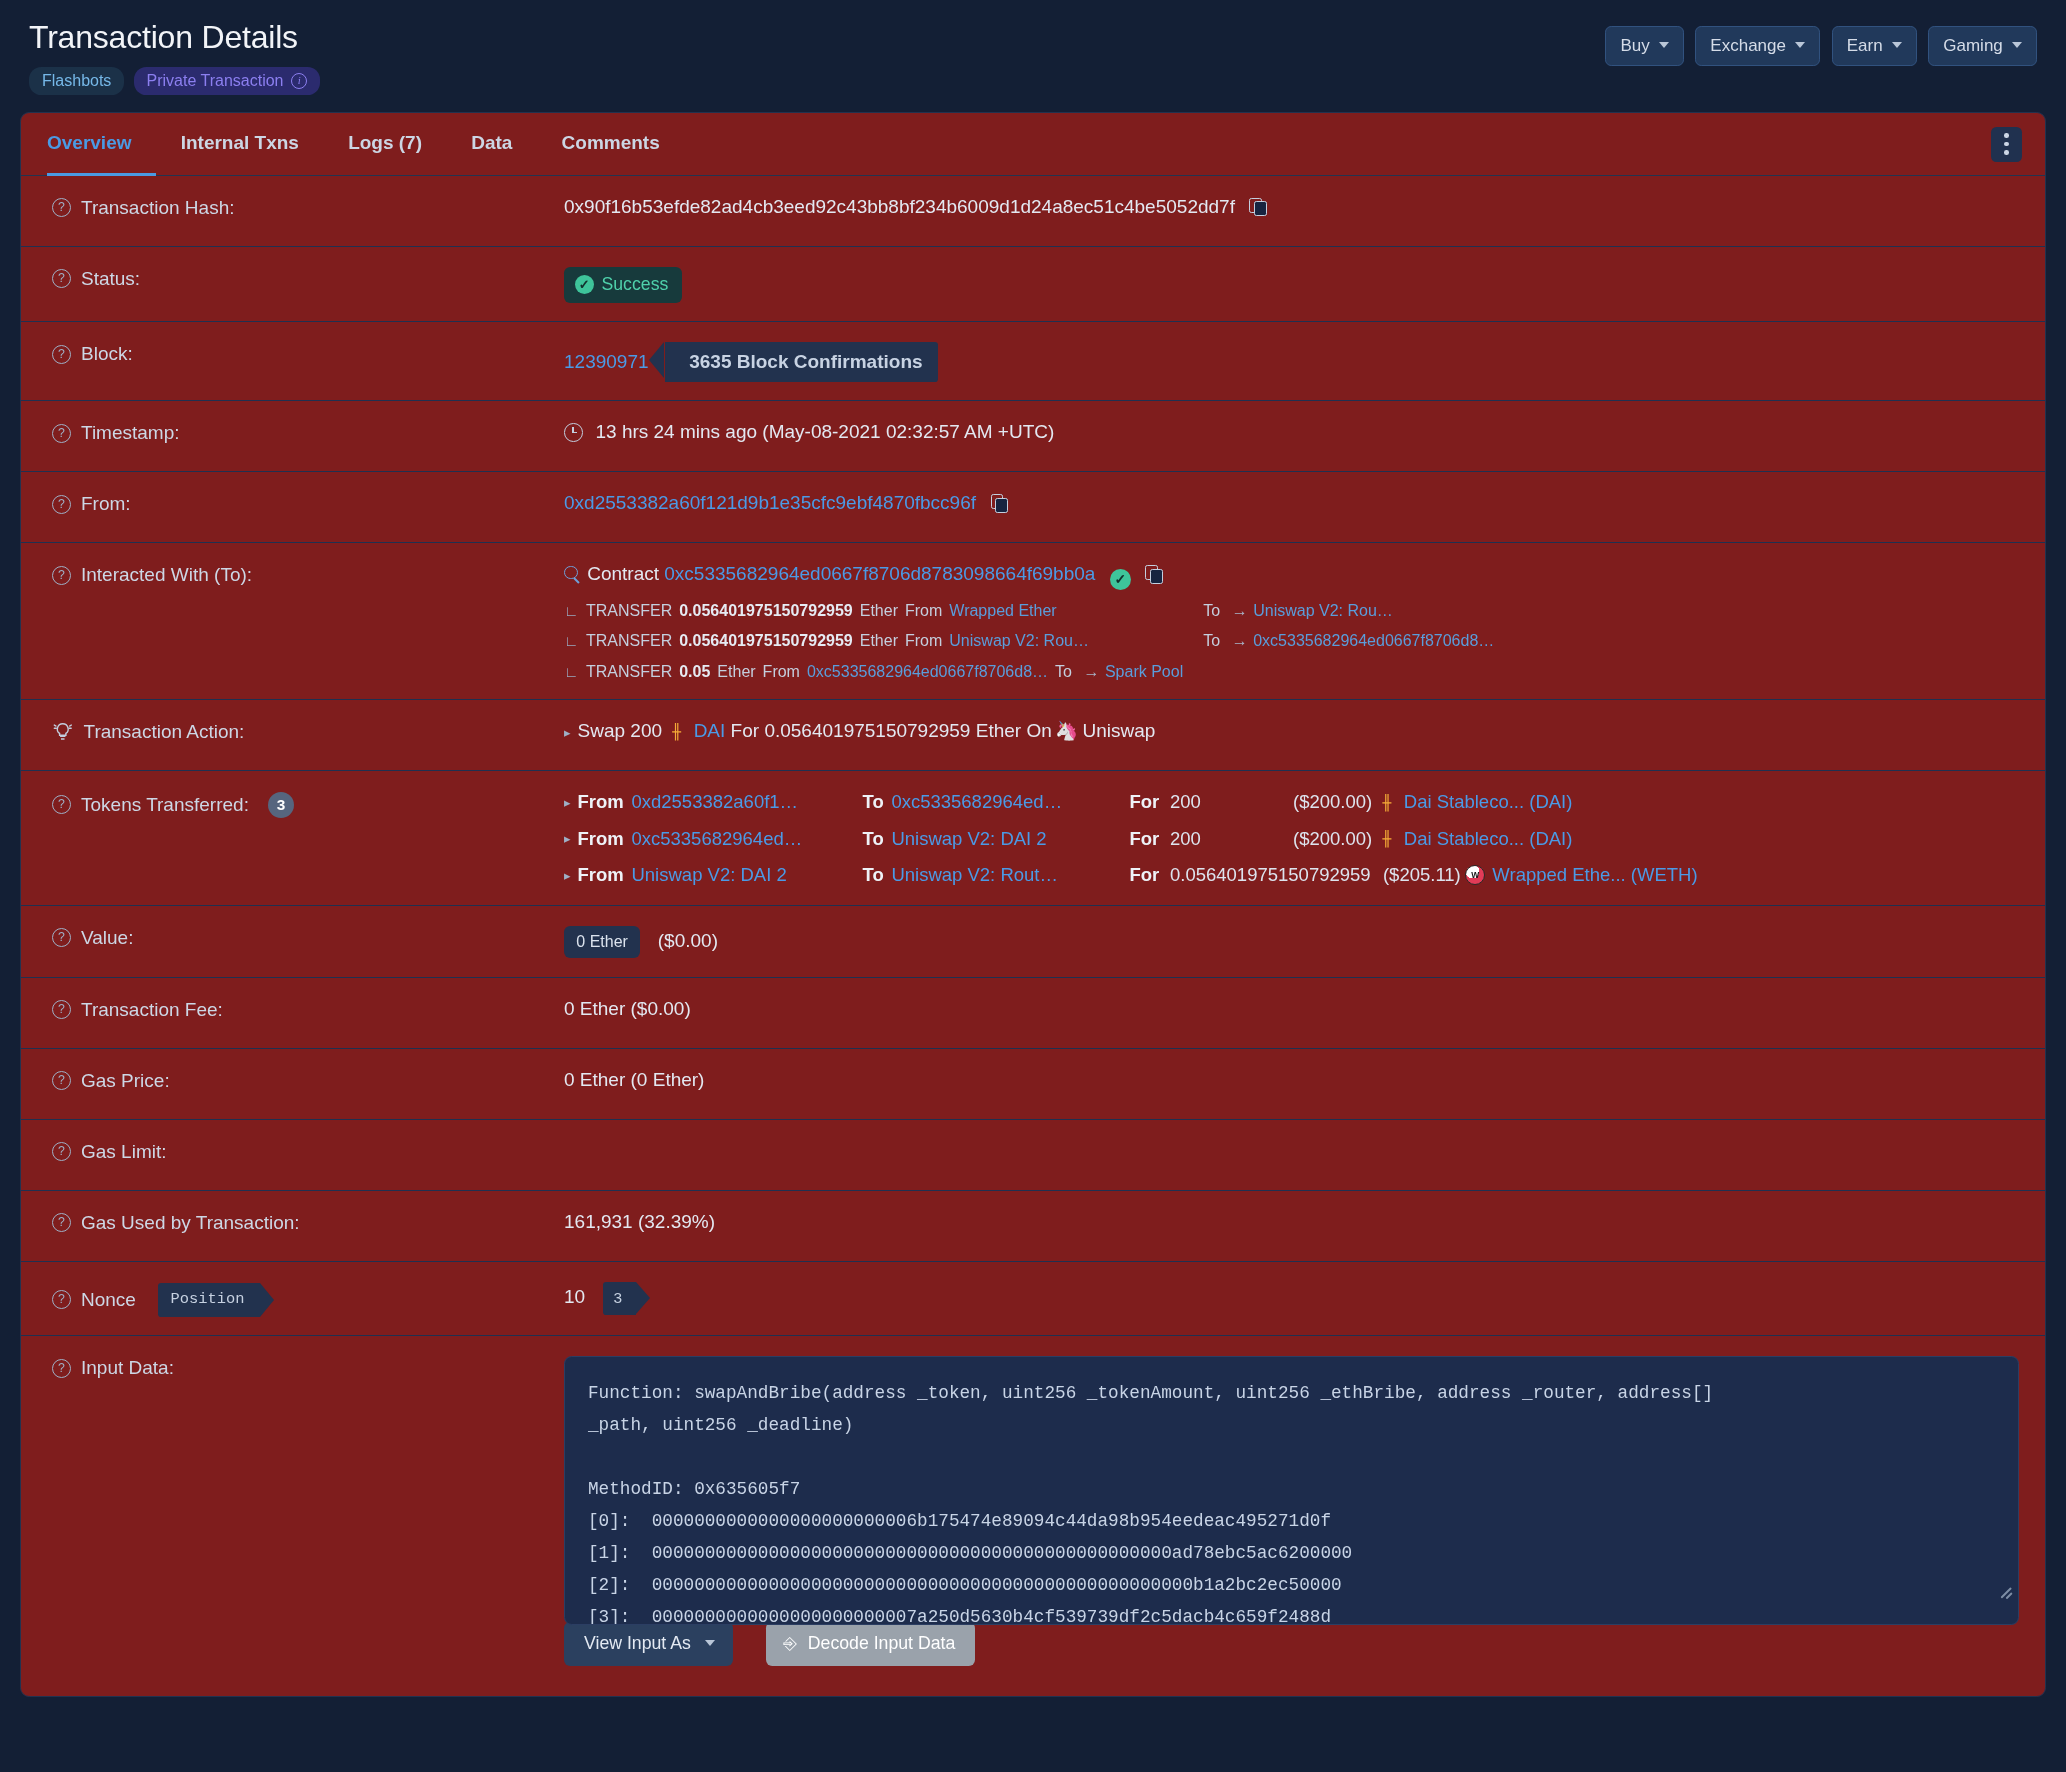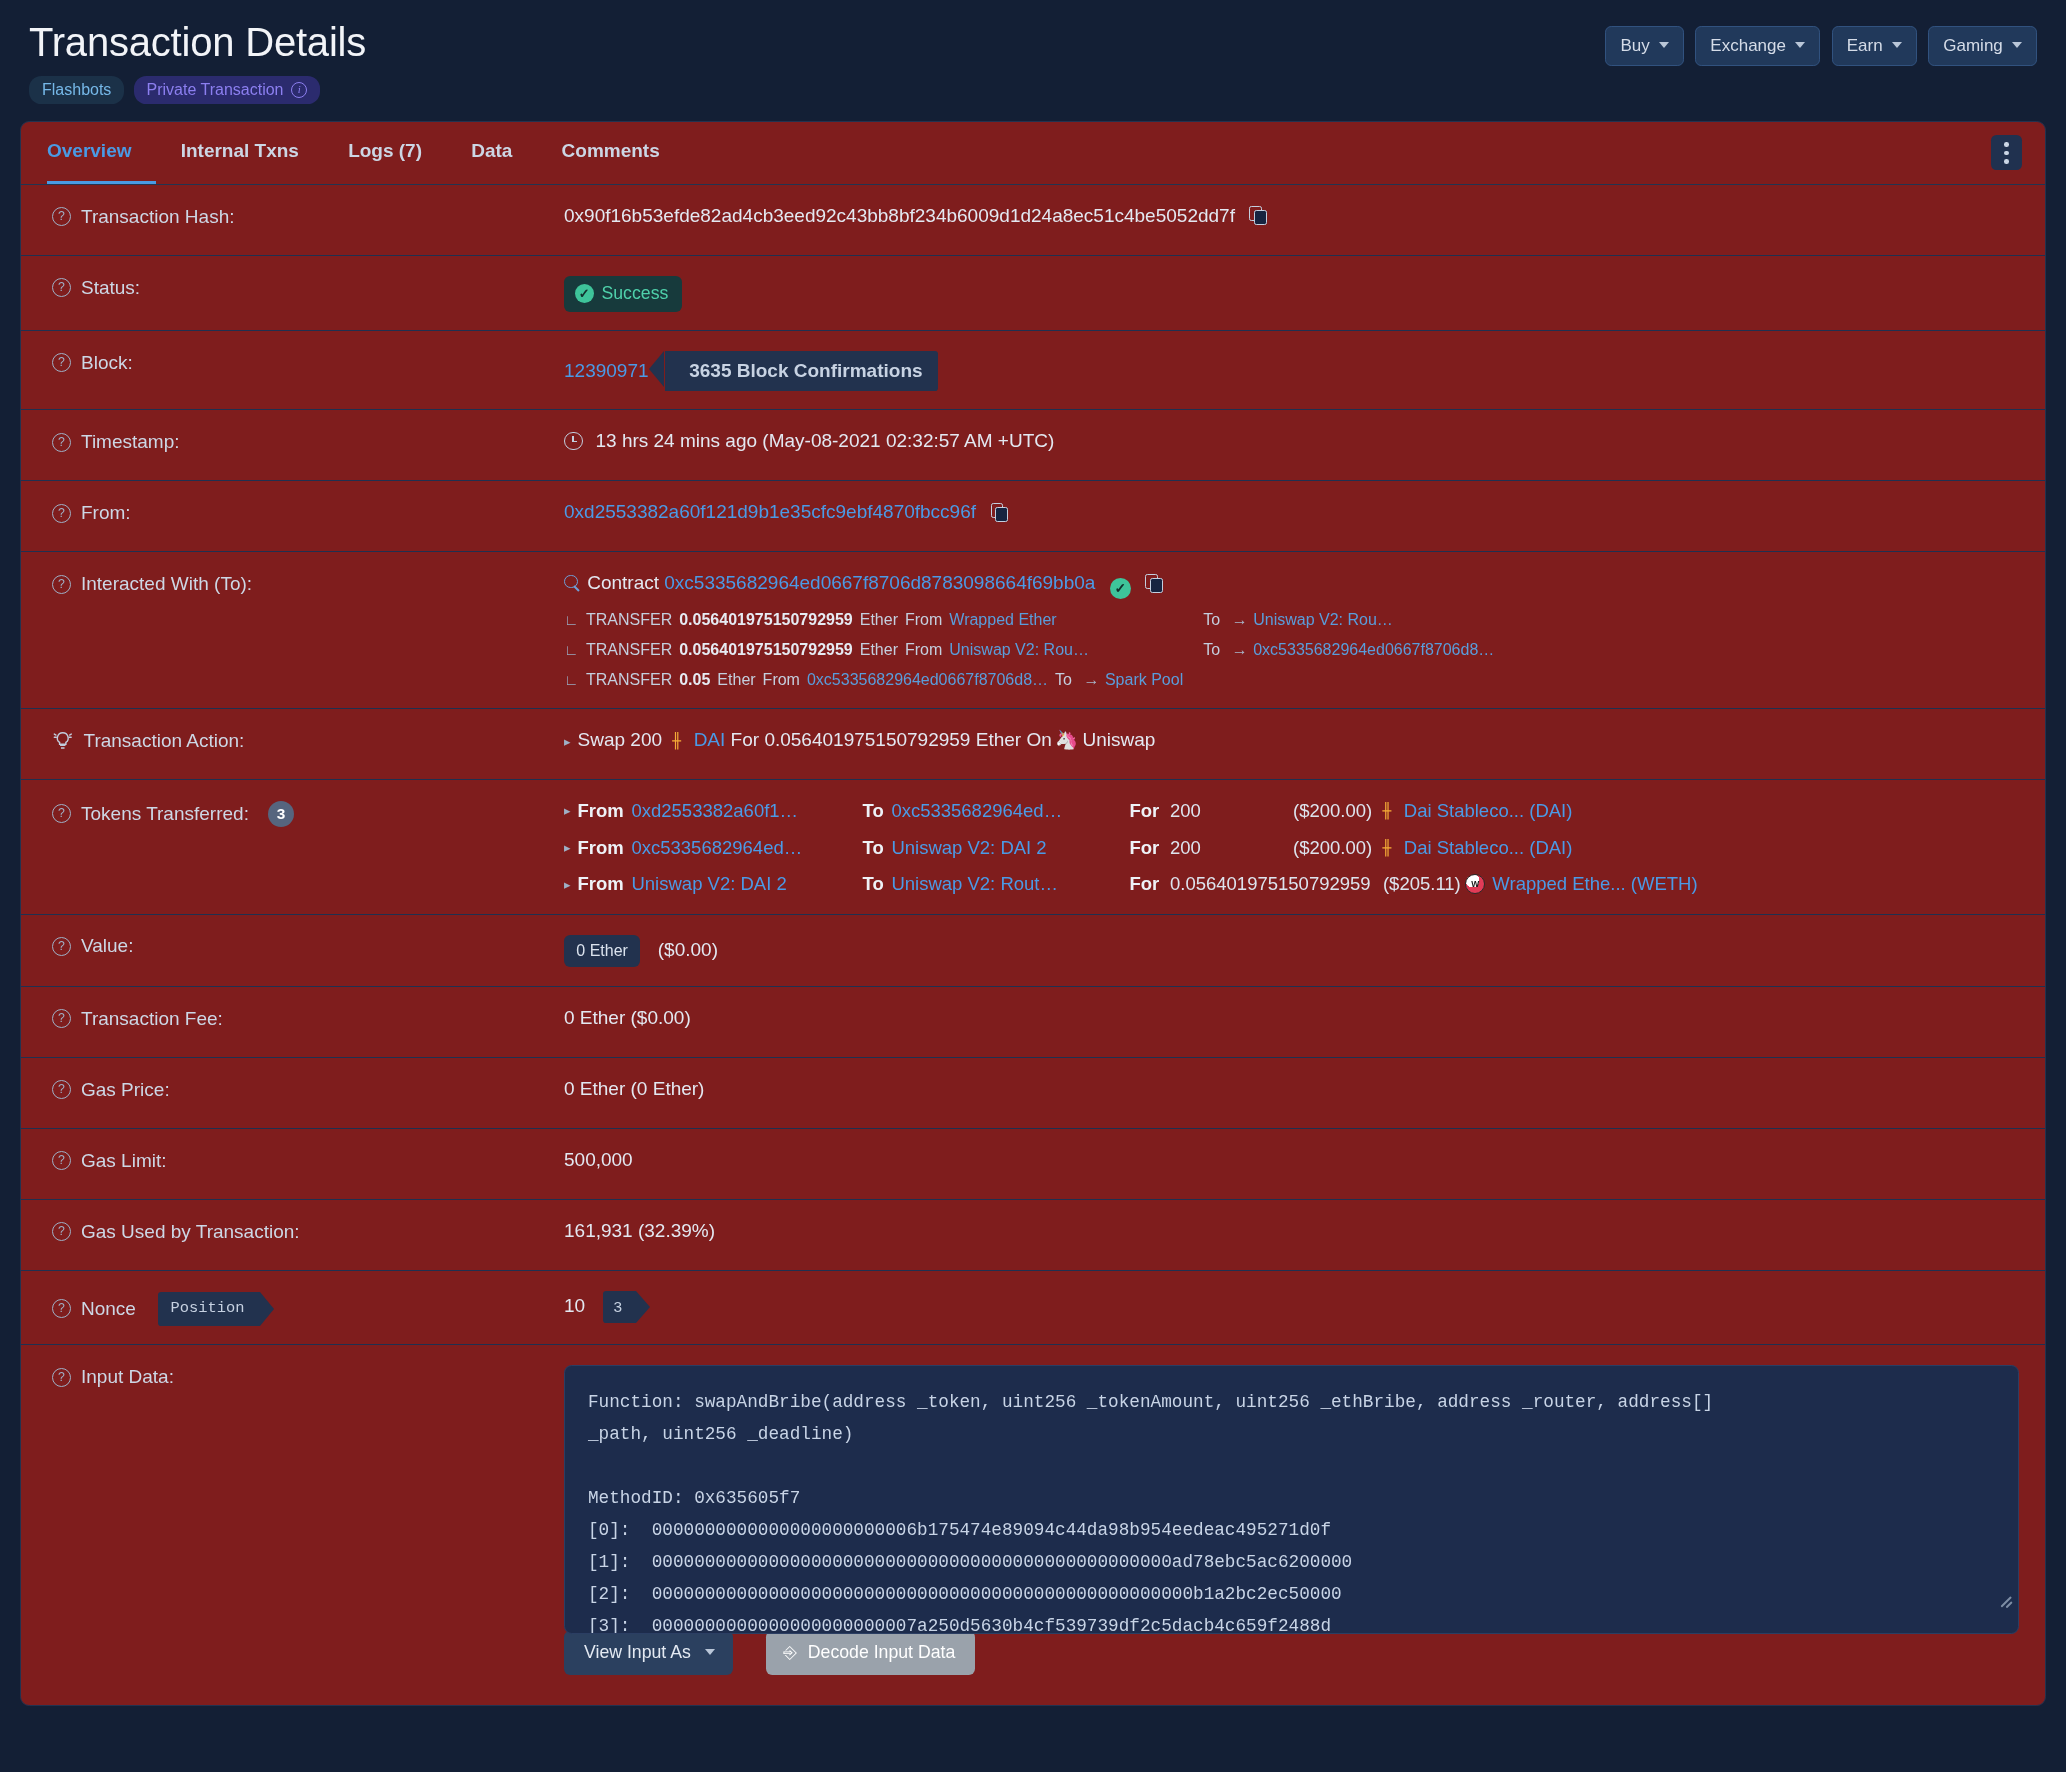--- a/index.html
+++ b/index.html
@@ -11,21 +11,21 @@
   }
   body { width: 2066px; height: 1772px; overflow: hidden; position: relative; }
 
   
   .page-head {
     padding: 20px 29px 0 29px;
     display: flex; align-items: flex-start; justify-content: space-between;
   }
   .head-left { display: flex; flex-direction: column; gap: 7.7px; }
   .page-title {
-    font-size: 40px; font-weight: 400; color: #f2f4f8; letter-spacing: -0.2px;
+    font-size: 32px; font-weight: 400; color: #f2f4f8; letter-spacing: -0.2px;
     line-height: 1.1; margin: 0 0 4.6px 0;
   }
   .chips { display: flex; gap: 9.2px; align-items: center; }
   .chip {
     border-radius: 12.3px; padding: 5.4px 13px 6.2px 13px;
     font-size: 16px; line-height: 1;
     display: inline-flex; align-items: center; gap: 7.7px;
   }
   .chip-flashbots { background: #1b3148; color: #76b8e8; }
   .chip-private  { background: #2b2b6e; color: #8c7ff0; }
@@ -525,21 +525,20 @@
         <span class="lbl-text">Gas Price:</span>
       </div>
       <div class="value">0 Ether (0 Ether)</div>
     </div>
 
     <div class="row">
       <div class="label">
         <span class="qmark">?</span>
         <span class="lbl-text">Gas Limit:</span>
       </div>
-      <div class="value">500,000</div>
     </div>
 
     <div class="row">
       <div class="label">
         <span class="qmark">?</span>
         <span class="lbl-text">Gas Used by Transaction:</span>
       </div>
       <div class="value">161,931 (32.39%)</div>
     </div>
 

